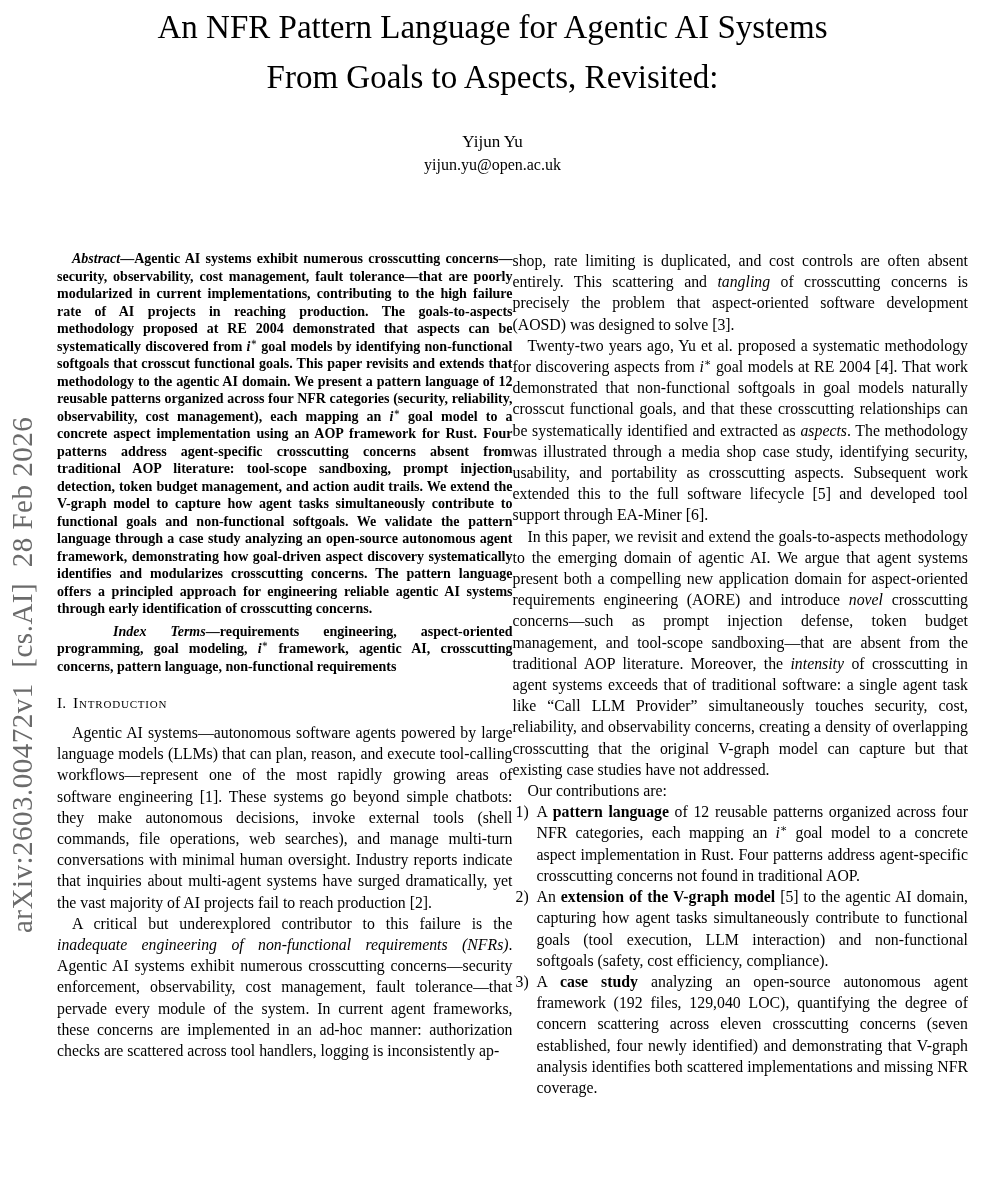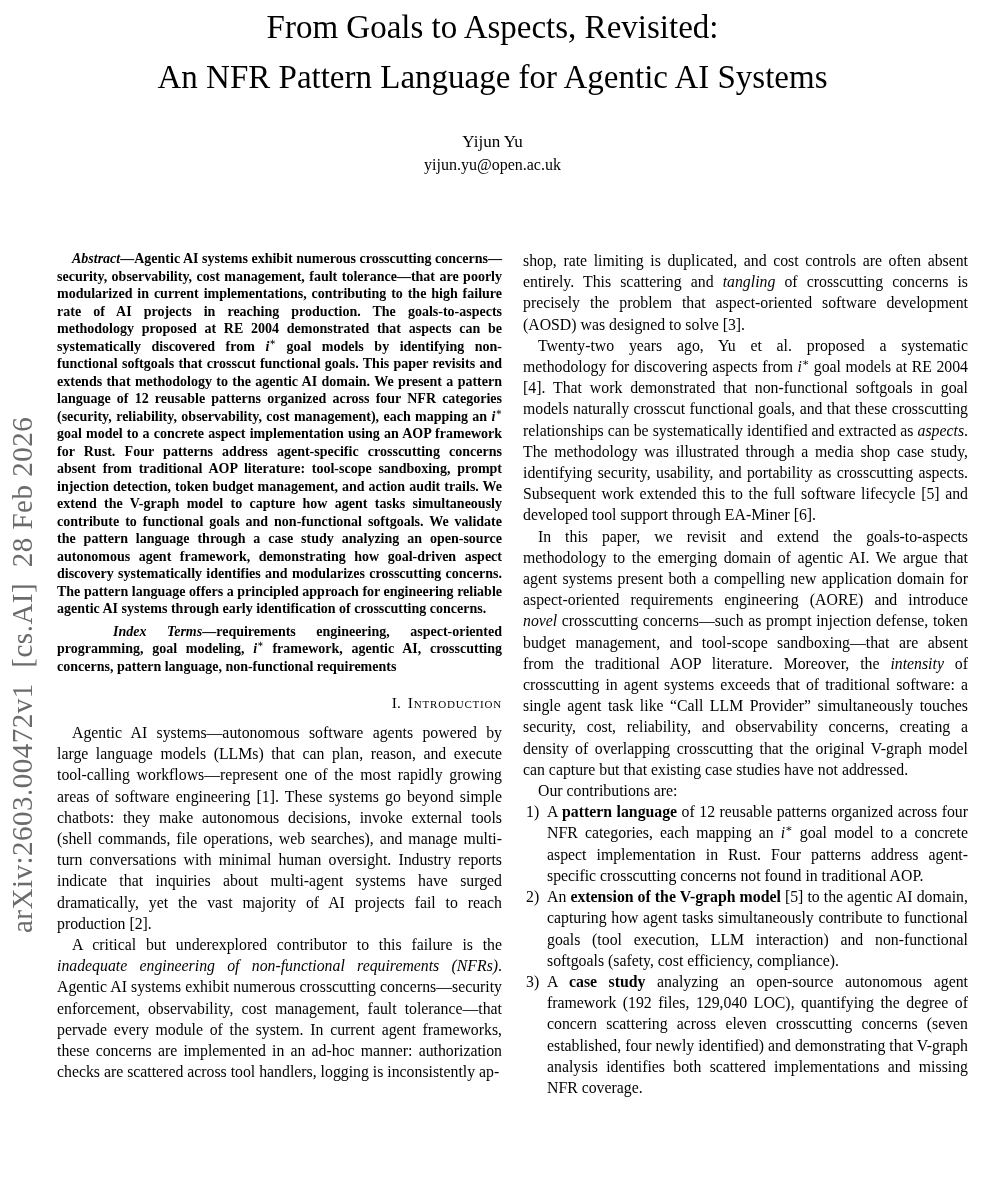--- a/index.html
+++ b/index.html
@@ -39,39 +39,38 @@
   .author-block { margin-top: 28px; font-size: 16px; line-height: 22px; }
   .author-name { font-size: 17px; line-height: 24px; }
 
   
   .columns {
     position: absolute;
     top: 250px;
     left: 57px;
     right: 17px;
     display: flex;
-    gap: 21px;
   }
   .col { flex: 1 1 0; min-width: 0; }
 
   .abstract {
     font-size: 14px;
     font-weight: bold;
     line-height: 17.5px;
     text-align: justify;
     hyphens: auto;
   }
   .index-terms { margin-top: 5px; }
 
   .indent { text-indent: 15px; }
 
   .section-heading {
     font-size: 15.5px;
     font-weight: normal;
-    text-align: right;
+    text-align: left;
     margin: 19px 0 10px 0;
   }
   .sec-num { margin-right: 7px; }
   .sc { font-variant: small-caps; letter-spacing: 0.8px; }
 
   .body-para {
     font-size: 15.8px;
     line-height: 21.2px;
     text-align: justify;
     hyphens: auto;
@@ -92,22 +91,22 @@
 </style>
 </head>
 <body>
 
 <div class="page">
 
   <div class="arxiv-watermark">arXiv:2603.00472v1  [cs.AI]  28 Feb 2026</div>
 
   <header class="paper-header">
     <h1 class="title">
+      <span class="title-line">An NFR Pattern Language for Agentic AI Systems</span>
       <span class="title-line">From Goals to Aspects, Revisited:</span>
-      <span class="title-line">An NFR Pattern Language for Agentic AI Systems</span>
     </h1>
     <div class="author-block">
       <div class="author-name">Yijun Yu</div>
       <div class="author-line">yijun.yu@open.ac.uk</div>
     </div>
   </header>
 
   <div class="columns">
 
     <div class="col">

